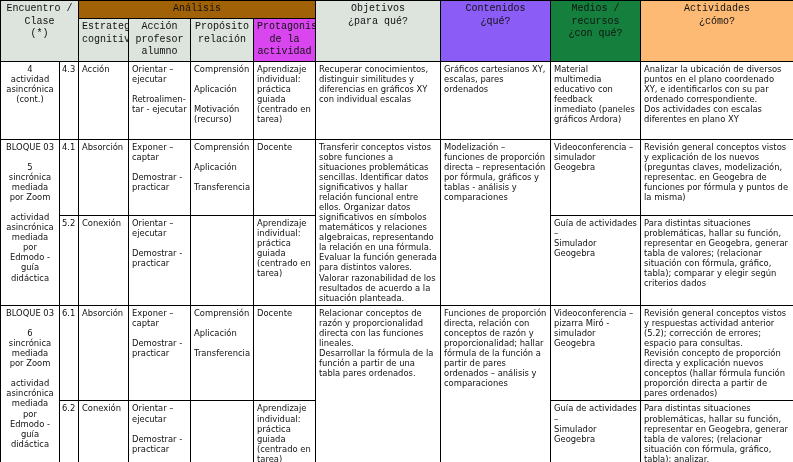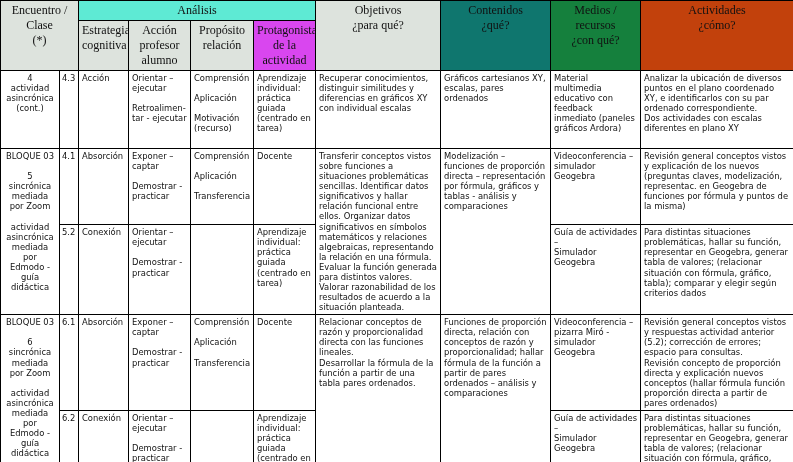--- a/index.html
+++ b/index.html
@@ -1,19 +1,19 @@
 <!DOCTYPE html>
 <html><head>
 <meta charset="utf-8">
 <style>
   html,body{margin:0;padding:0;background:#fff;}
   .page{width:793px;height:462px;overflow:hidden;background:#fff;}
   table{border-collapse:collapse;table-layout:fixed;width:793px;}
   th,td{border:1px solid #000;vertical-align:top;padding:2px 3px;white-space:pre-line;overflow:hidden;color:#111;}
-  th{font-family:Liberation Serif, serif;font-size:12px;font-weight:normal;text-align:center;line-height:1.25;}
+  th{font-family:Liberation Mono, monospace;font-size:10px;font-weight:normal;text-align:center;line-height:1.25;}
   td{font-family:"DejaVu Sans",sans-serif;font-size:8.4px;line-height:1.2;text-align:left;}
   tr.h1{height:18px;}
   tr.h2{height:37px;}
   tr.r43{height:78px;}
   tr.r51{height:72px;}
   tr.r52{height:85px;}
   tr.r61{height:95px;}
   tr.r62{height:77px;}
   td.enc{text-align:center;}
   td.num{padding-left:2px;padding-right:1px;margin-top:16px;}
@@ -32,28 +32,28 @@
         <col style="width:62px">
         <col style="width:125px">
         <col style="width:110px">
       <col style="width:90px">
         <col style="width:153px">
     </colgroup>
     <thead>
       <tr class="h1">
         <th colspan="2" rowspan="2" style="background: rgb(221, 227, 221);">Encuentro / Clase
 (*)</th>
-        <th colspan="4" style="background: #5eead4;">Análisis</th>
+        <th colspan="4" style="background: #a16207;">Análisis</th>
         <th rowspan="2" style="background: rgb(221, 227, 221); text-align: center;">Objetivos
 ¿para qué?</th>
-        <th rowspan="2" style="background: #0f766e;">Contenidos
+        <th rowspan="2" style="background: #8b5cf6;">Contenidos
 ¿qué?</th>
         <th rowspan="2" style="background: #15803d;">Medios / recursos
 ¿con qué?</th>
-        <th rowspan="2" style="background: #c2410c;">Actividades
+        <th rowspan="2" style="background: #fdba74;">Actividades
 ¿cómo?</th>
       </tr>
       <tr class="h2">
         <th style="background: rgb(221, 227, 221); text-align: right;">Estrategia
 cognitiva</th>
         <th style="background: rgb(221, 227, 221);">Acción
 profesor
 alumno</th>
         <th style="background: rgb(221, 227, 221);">Propósito
 relación</th>

